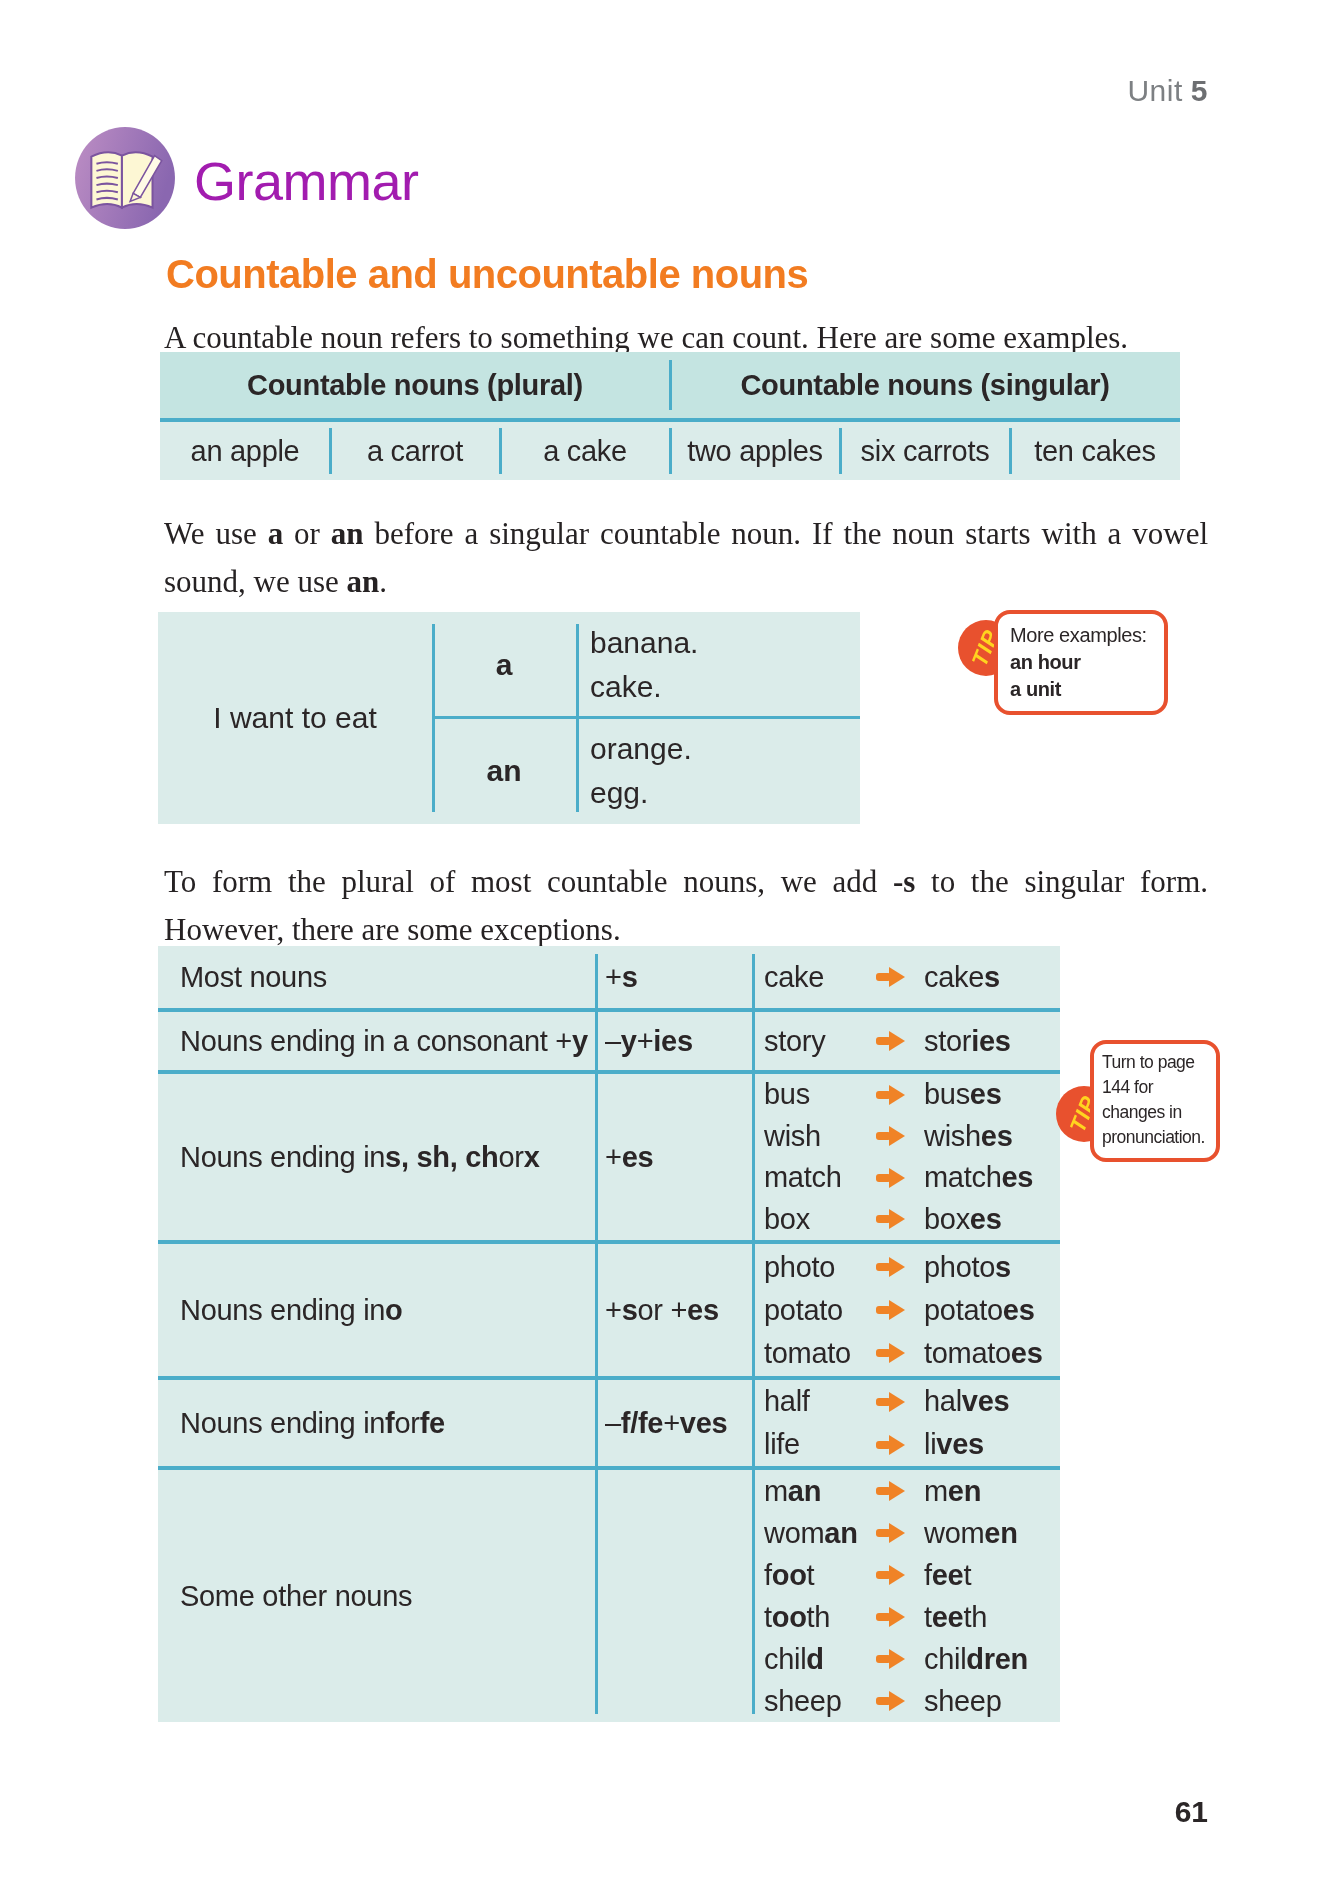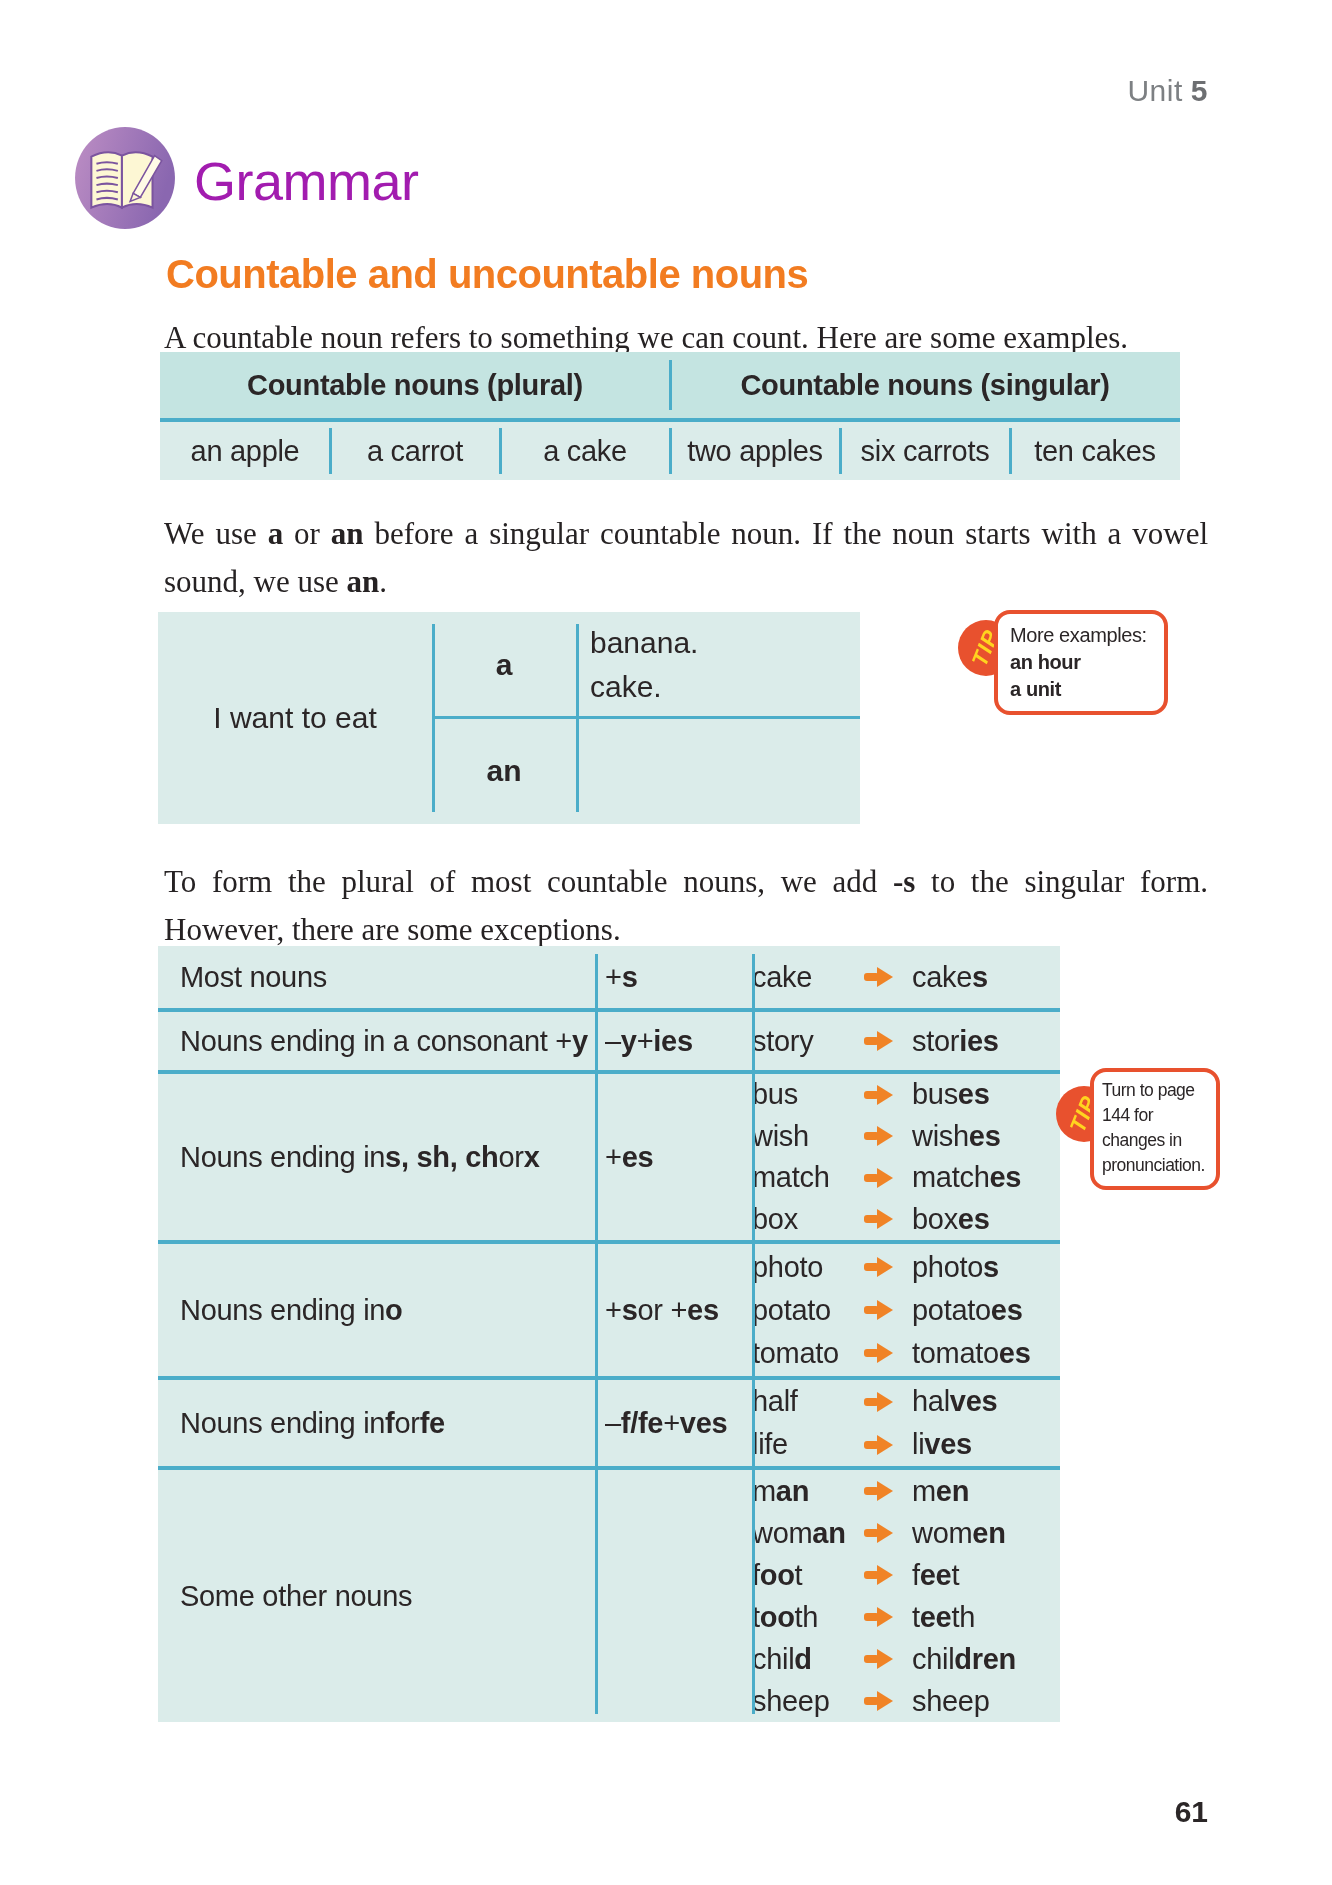--- a/index.html
+++ b/index.html
@@ -66,33 +66,33 @@
   
   .tip-circle { width: 56px; height: 56px; border-radius: 50%; background: #e8512e;
                 display: flex; align-items: center; justify-content: center; }
   .tip-circle span { color: #ffd41f; font-weight: bold; font-style: italic;
                      font-size: 22px; transform: rotate(-68deg); letter-spacing: 1px; }
   .tip-box { background: #ffffff; border: 4px solid #e8512e; border-radius: 16px; }
   .tip1-circle { left: 958px; top: 620px; }
   .tip1-box { left: 994px; top: 610px; width: 174px; padding: 8px 12px;
               font-size: 20px; line-height: 27px; letter-spacing: -0.4px; }
   .tip2-circle { left: 1056px; top: 1086px; }
-  .tip2-box { left: 1090px; top: 1068px; width: 130px; padding: 6px 8px 8px;
+  .tip2-box { left: 1090px; top: 1040px; width: 130px; padding: 6px 8px 8px;
               font-size: 17.5px; line-height: 25px; letter-spacing: -0.5px; }
 
   
   .t3 { left: 158px; top: 946px; width: 902px; background: #dbecea; }
   .t3-row { display: flex; }
   .t3-row + .t3-row { border-top: 4px solid #4badc9; }
   .t3-c1 { width: 437px; display: flex; align-items: center; padding-left: 22px;
            font-size: 29px; letter-spacing: -0.3px; }
   .t3-c2 { width: 157px; display: flex; align-items: center; padding-left: 10px;
            font-size: 29px; letter-spacing: -0.3px; }
   .t3-c3 { flex: 1; display: flex; flex-direction: column; justify-content: center;
-           padding-left: 0; }
+           padding-left: 12px; }
   .ex-line { display: flex; align-items: center; height: 43px; font-size: 29px;
              letter-spacing: -0.3px; }
   .ex-from { width: 112px; }
   .h62  { height: 62px; }
   .h170 { height: 170px; }
   .h136 { height: 136px; }
   .h90  { height: 90px; }
   .h256 { height: 256px; }
 
   
@@ -165,20 +165,24 @@
   <div class="t2-stem">I want to eat</div>
   <div class="t2-row" style="top:0;">
     <div class="t2-article">a</div>
     <div class="t2-ex">
       <div>banana.</div>
       <div>cake.</div>
     </div>
   </div>
   <div class="t2-row" style="top:106px;">
     <div class="t2-article">an</div>
+    <div class="t2-ex">
+      <div>orange.</div>
+      <div>egg.</div>
+    </div>
   </div>
   <div class="teal-line" style="left:274px; top:12px; height:188px; width:3px;"></div>
   <div class="teal-line" style="left:418px; top:12px; height:188px; width:3px;"></div>
   <div class="teal-line" style="left:274px; top:104px; right:0; height:3px;"></div>
 </div>
 
 <div class="abs tip-circle tip1-circle">
     <span>TIP</span>
   </div>
 <div class="abs tip-box tip1-box">

